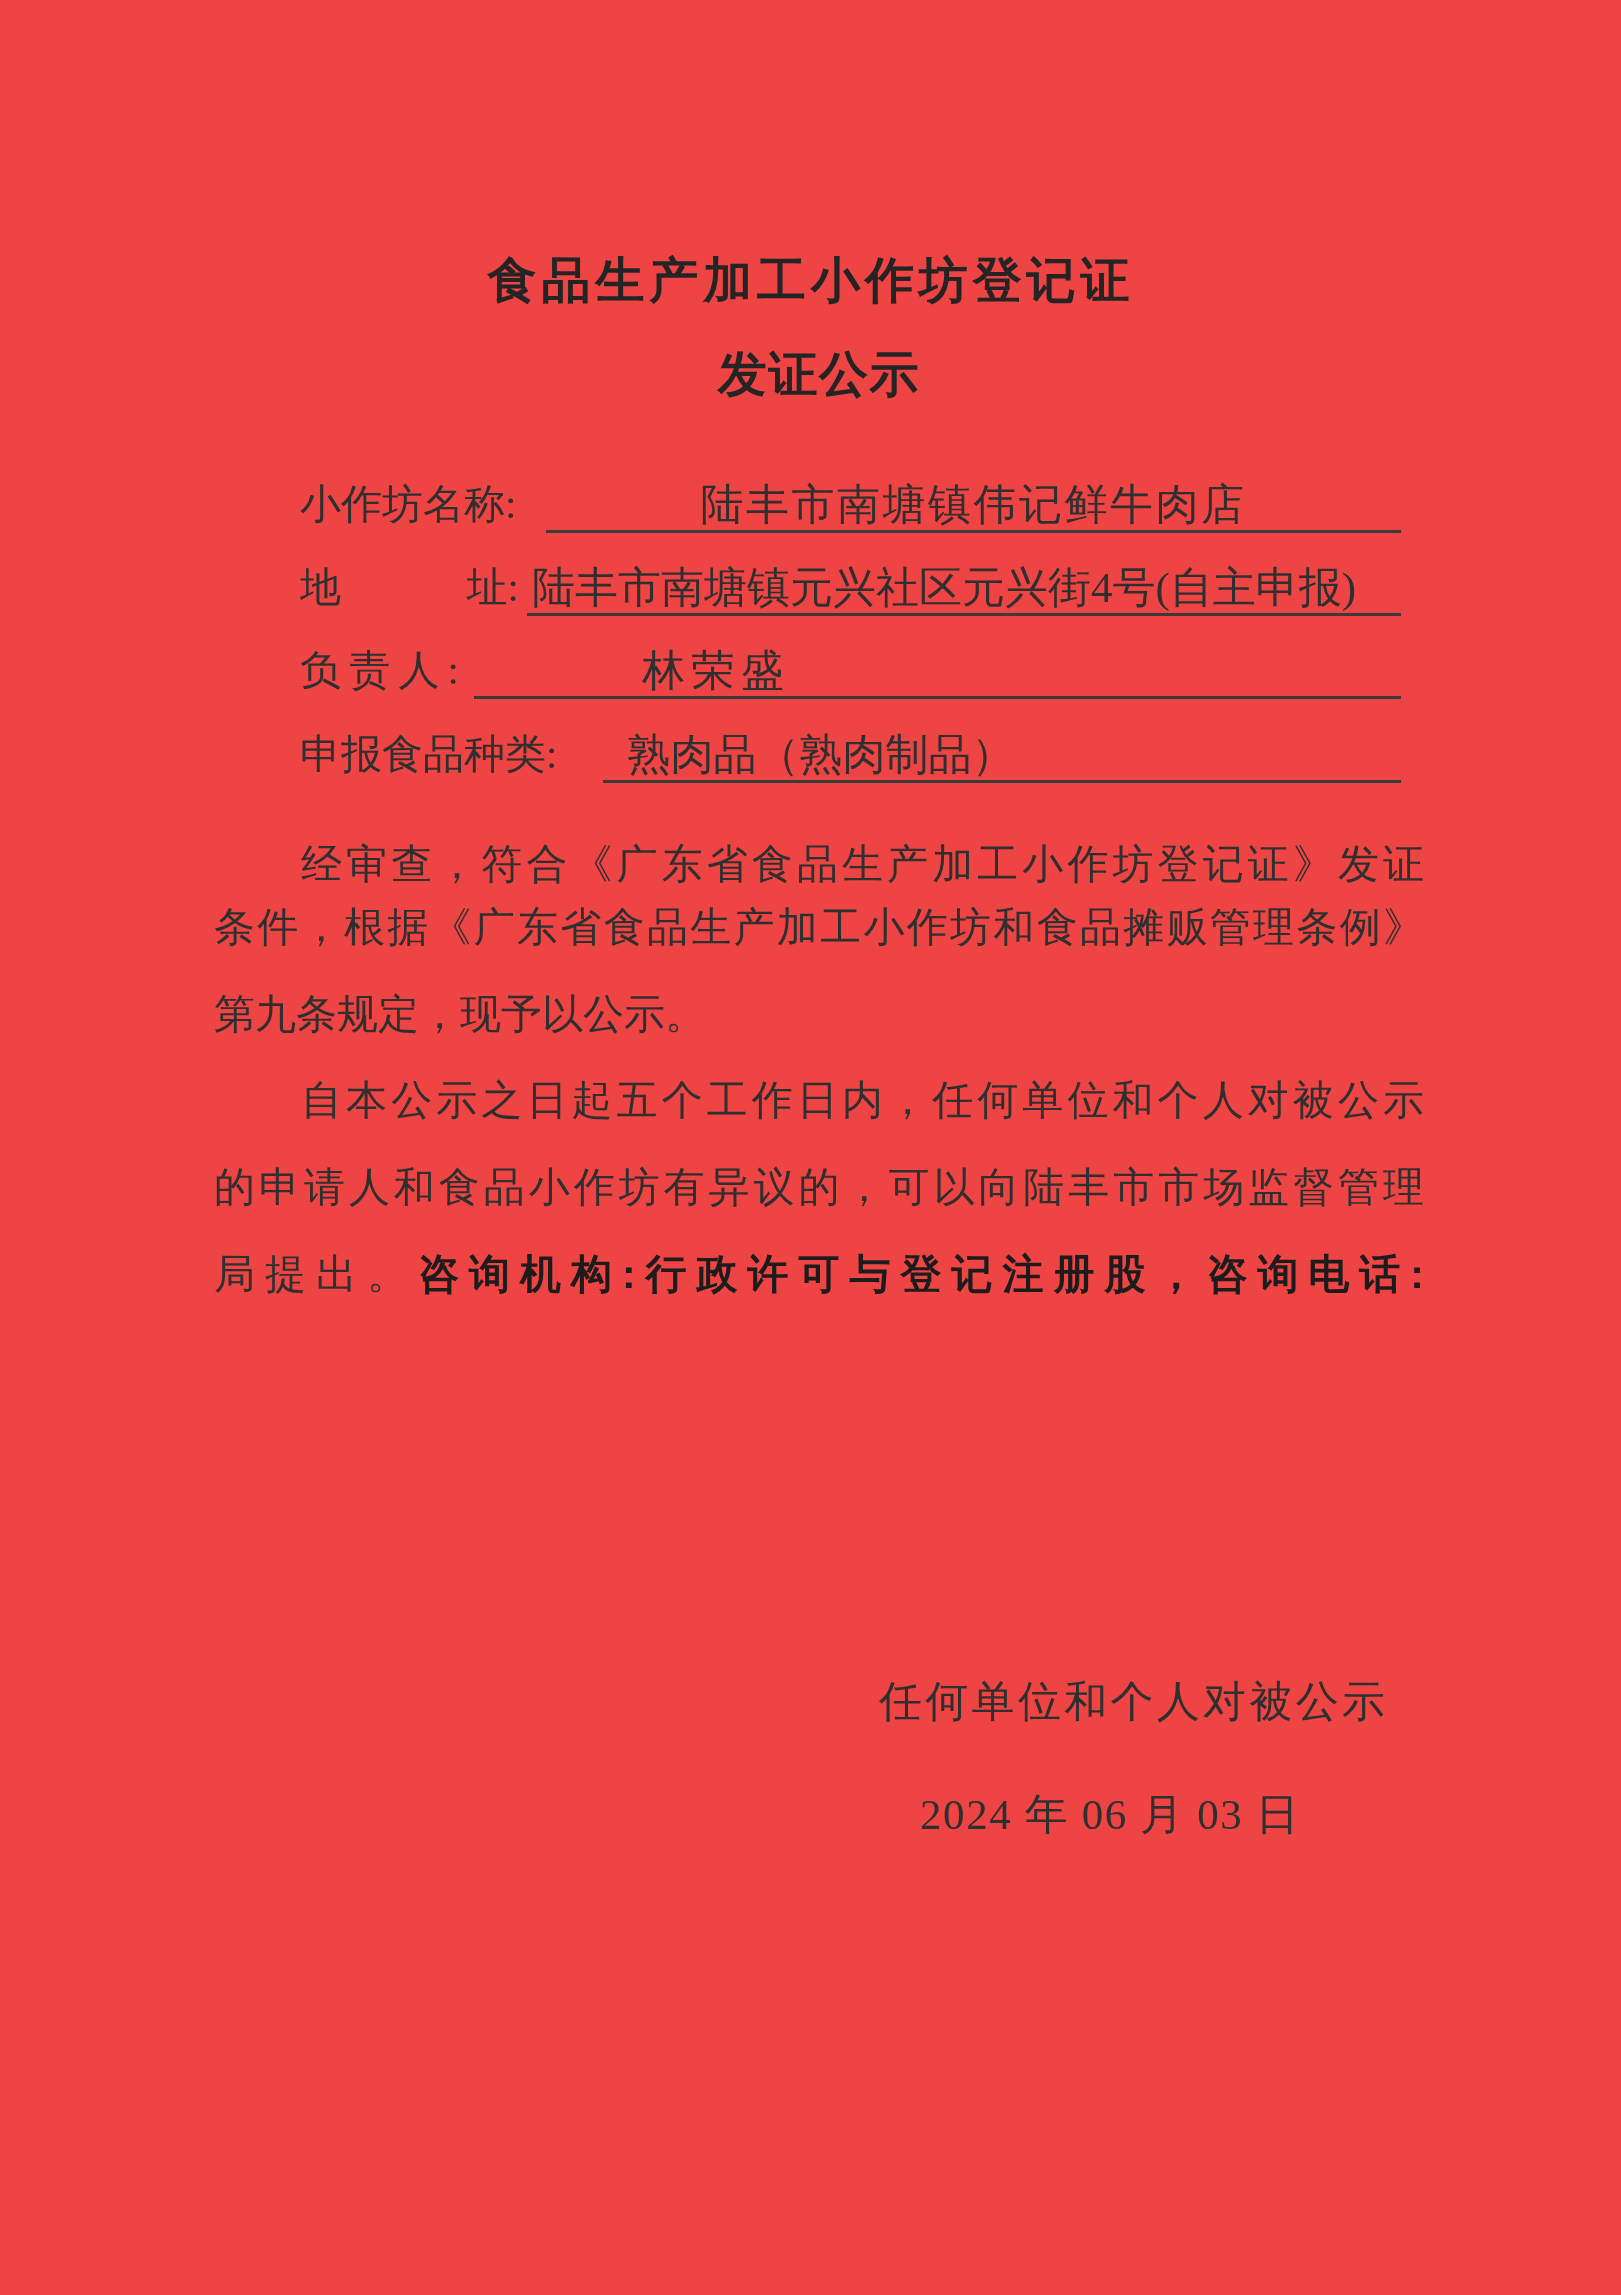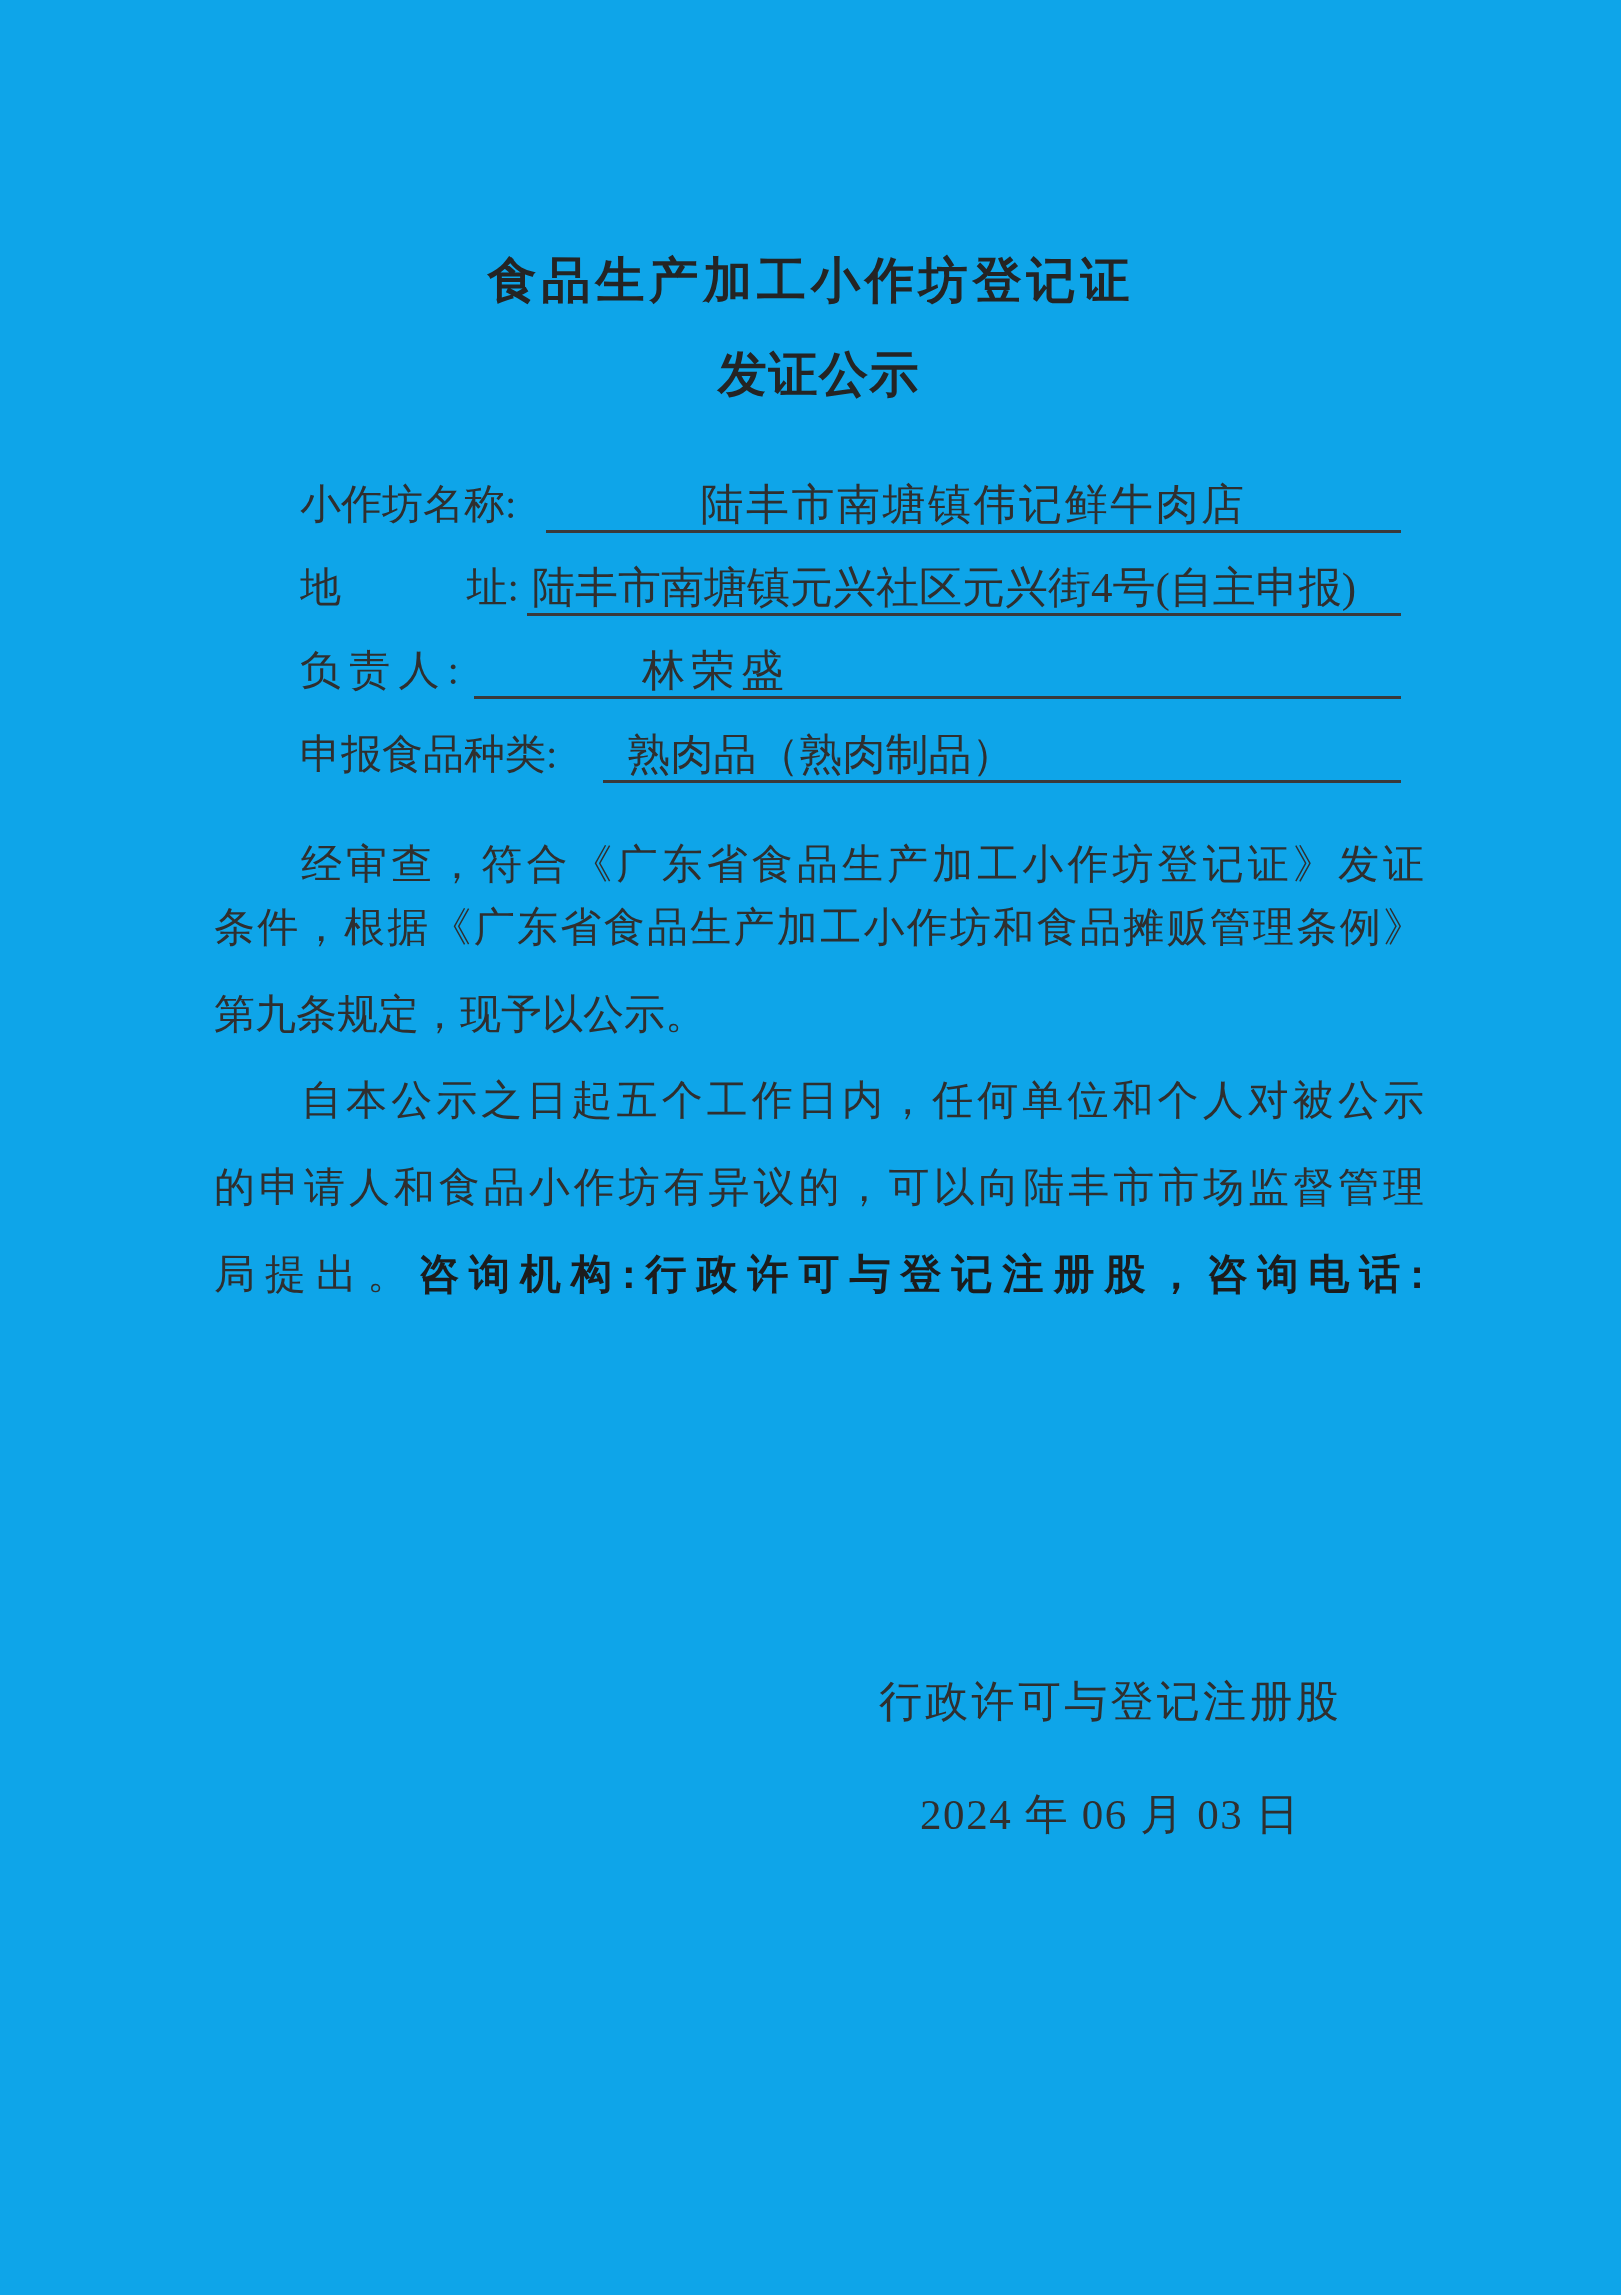--- a/index.html
+++ b/index.html
@@ -1,19 +1,19 @@
 <!DOCTYPE html>
 <html style="font-size:13px"><head>
 <meta charset="utf-8">
 <style>
   html,body{margin:0;padding:0;background:#e8e8e8;}
   .page{
     position:relative;
     width:1622px;height:2295px;
-    background:#0ea5e9;
+    background:#ef4444;
     overflow:hidden;
     font-family:"Liberation Serif","DejaVu Serif",serif;
     color:#2f2f2f;
   }
   
   .doc-title{
     position:absolute;top:253px;left:0;width:100%;
     text-align:center;
     font-family:"Liberation Sans","DejaVu Sans",sans-serif;
     font-weight:700;font-size:49px;line-height:54px;
@@ -102,17 +102,17 @@
   <div class="pline just ind" style="top:841px">经审查，符合《广东省食品生产加工小作坊登记证》发证</div>
   <div class="pline just" style="top:904px">条件，根据《广东省食品生产加工小作坊和食品摊贩管理条例》</div>
   <div class="pline" style="top:991px">第九条规定，现予以公示。</div>
 
   <div class="pline just ind" style="top:1077px">自本公示之日起五个工作日内，任何单位和个人对被公示</div>
   <div class="pline just" style="top:1164px">的申请人和食品小作坊有异议的，可以向陆丰市市场监督管理</div>
   <div class="pline just" style="top:1251px">
     <span>局提出。</span><span class="bold">咨询机构:行政许可与登记注册股，咨询电话:</span>
   </div>
 
-  <div class="signature">行政许可与登记注册股</div>
+  <div class="signature">任何单位和个人对被公示</div>
   <div class="sig-date">2024 年 06 月 03 日</div>
 
 </div>
 
 
 </body></html>

